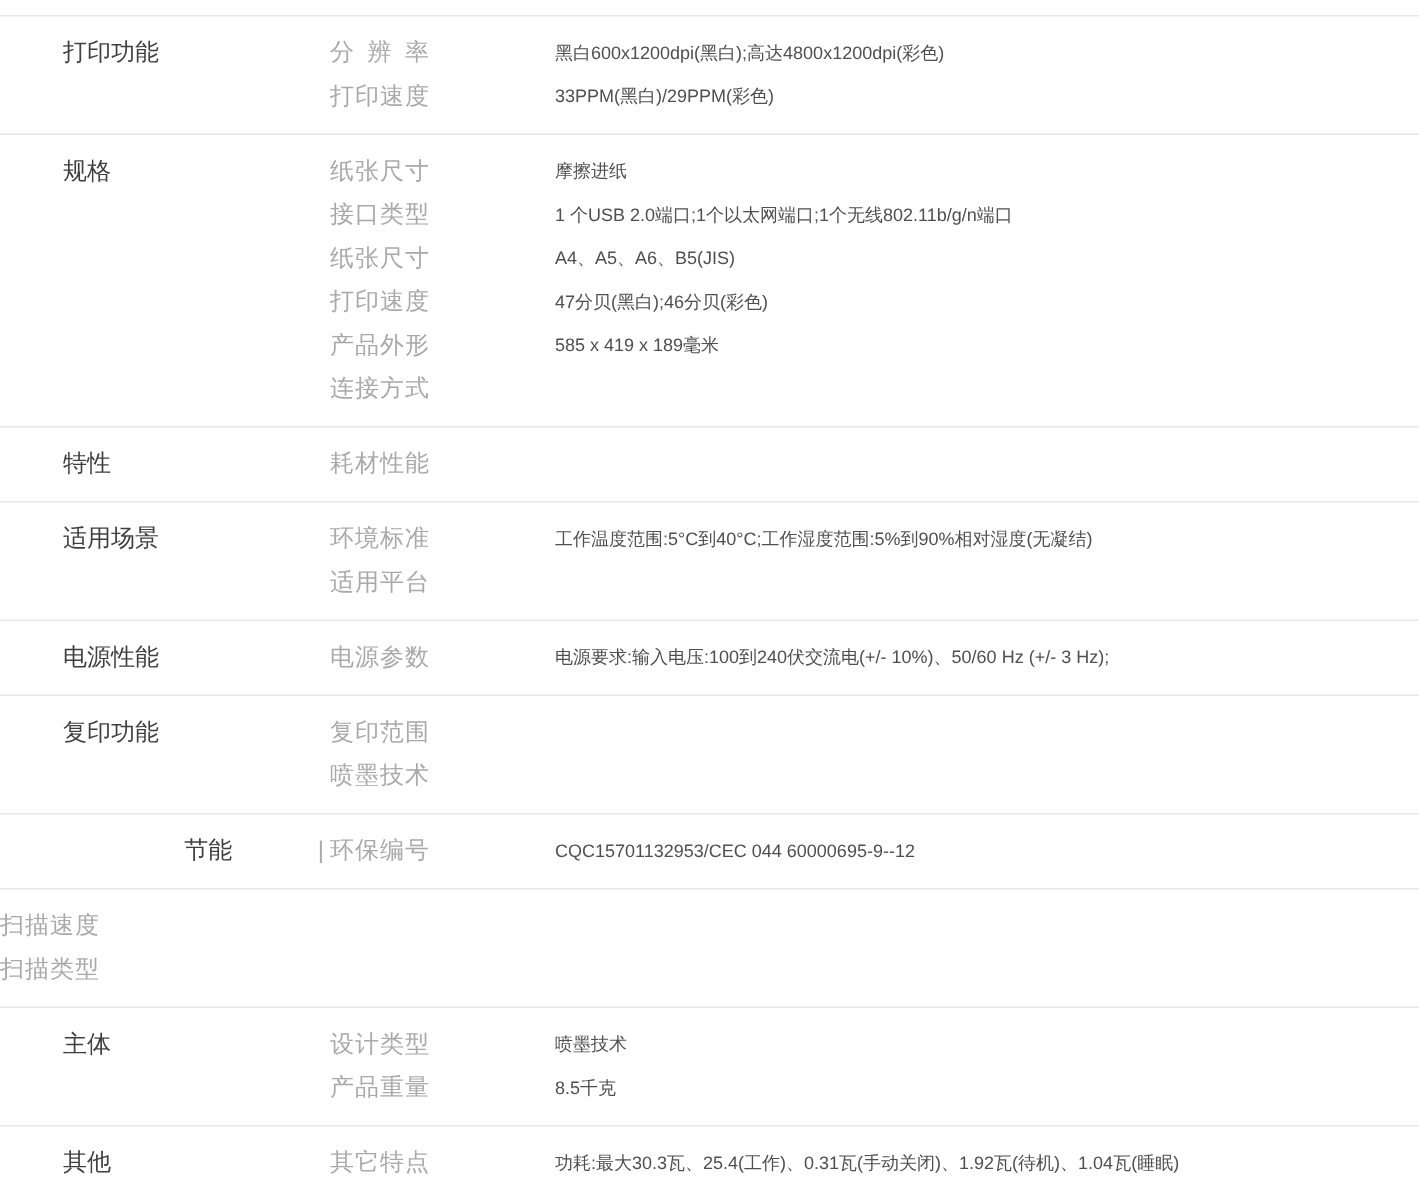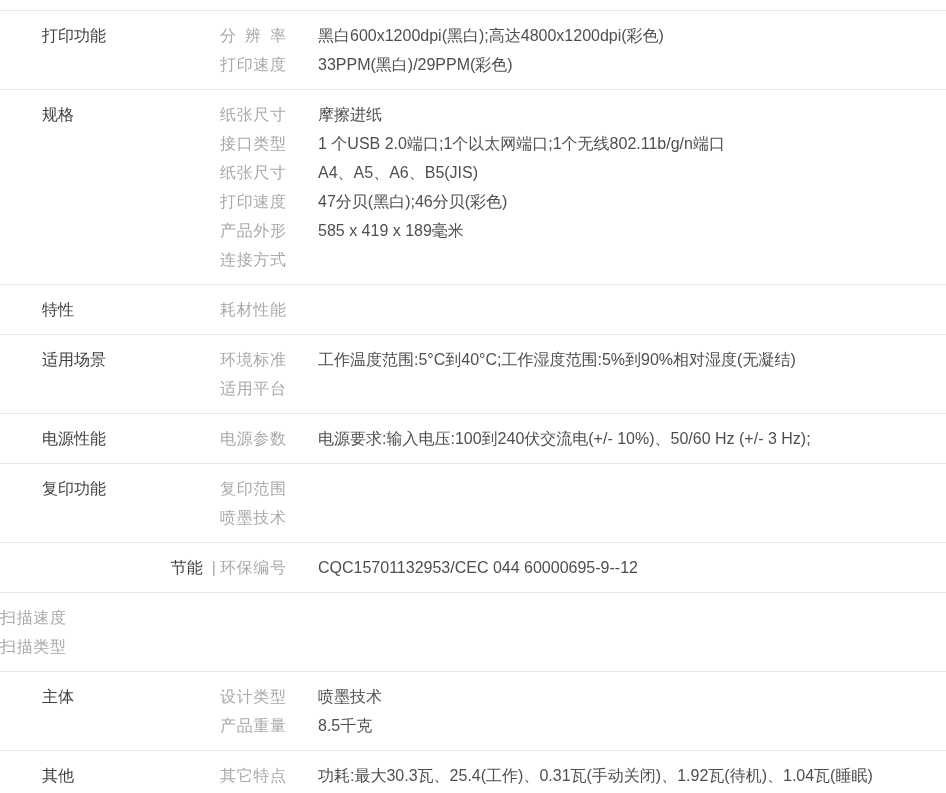--- a/index.html
+++ b/index.html
@@ -32,49 +32,50 @@
     flex: none;
     line-height: 29px;
     font-size: 16px;
     color: var(--cat-color, #3f3f3f);
     display: flex;
     justify-content: flex-start;
     white-space: nowrap;
   }
   .cat-cell.cat-right {
     justify-content: flex-end;
+    gap: 48px;
   }
   .cat-sep {
     color: var(--label-color, #a9a9a9);
     padding: 0 4px 0 9px;
     font-weight: 300;
   }
   .rows-cell {
     flex: 1;
     min-width: 0;
   }
   .spec-row {
     display: flex;
     height: 29px;
     line-height: 29px;
     white-space: nowrap;
   }
   .attr-label {
     flex: none;
     width: 66px;
-    margin-right: 32px;
+    margin-right: 84px;
     font-size: 16px;
     color: var(--label-color, #a9a9a9);
     text-align: justify;
     text-align-last: justify;
   }
   .attr-value {
     flex: 1;
     min-width: 0;
-    font-size: 16px;
+    font-size: 12px;
     color: var(--value-color, #4f4f4f);
     overflow: hidden;
   }
 </style>
 </head>
 <body>
 
 <div class="page">
   <div class="spec-table" id="spec-table">
   <div class="section">

